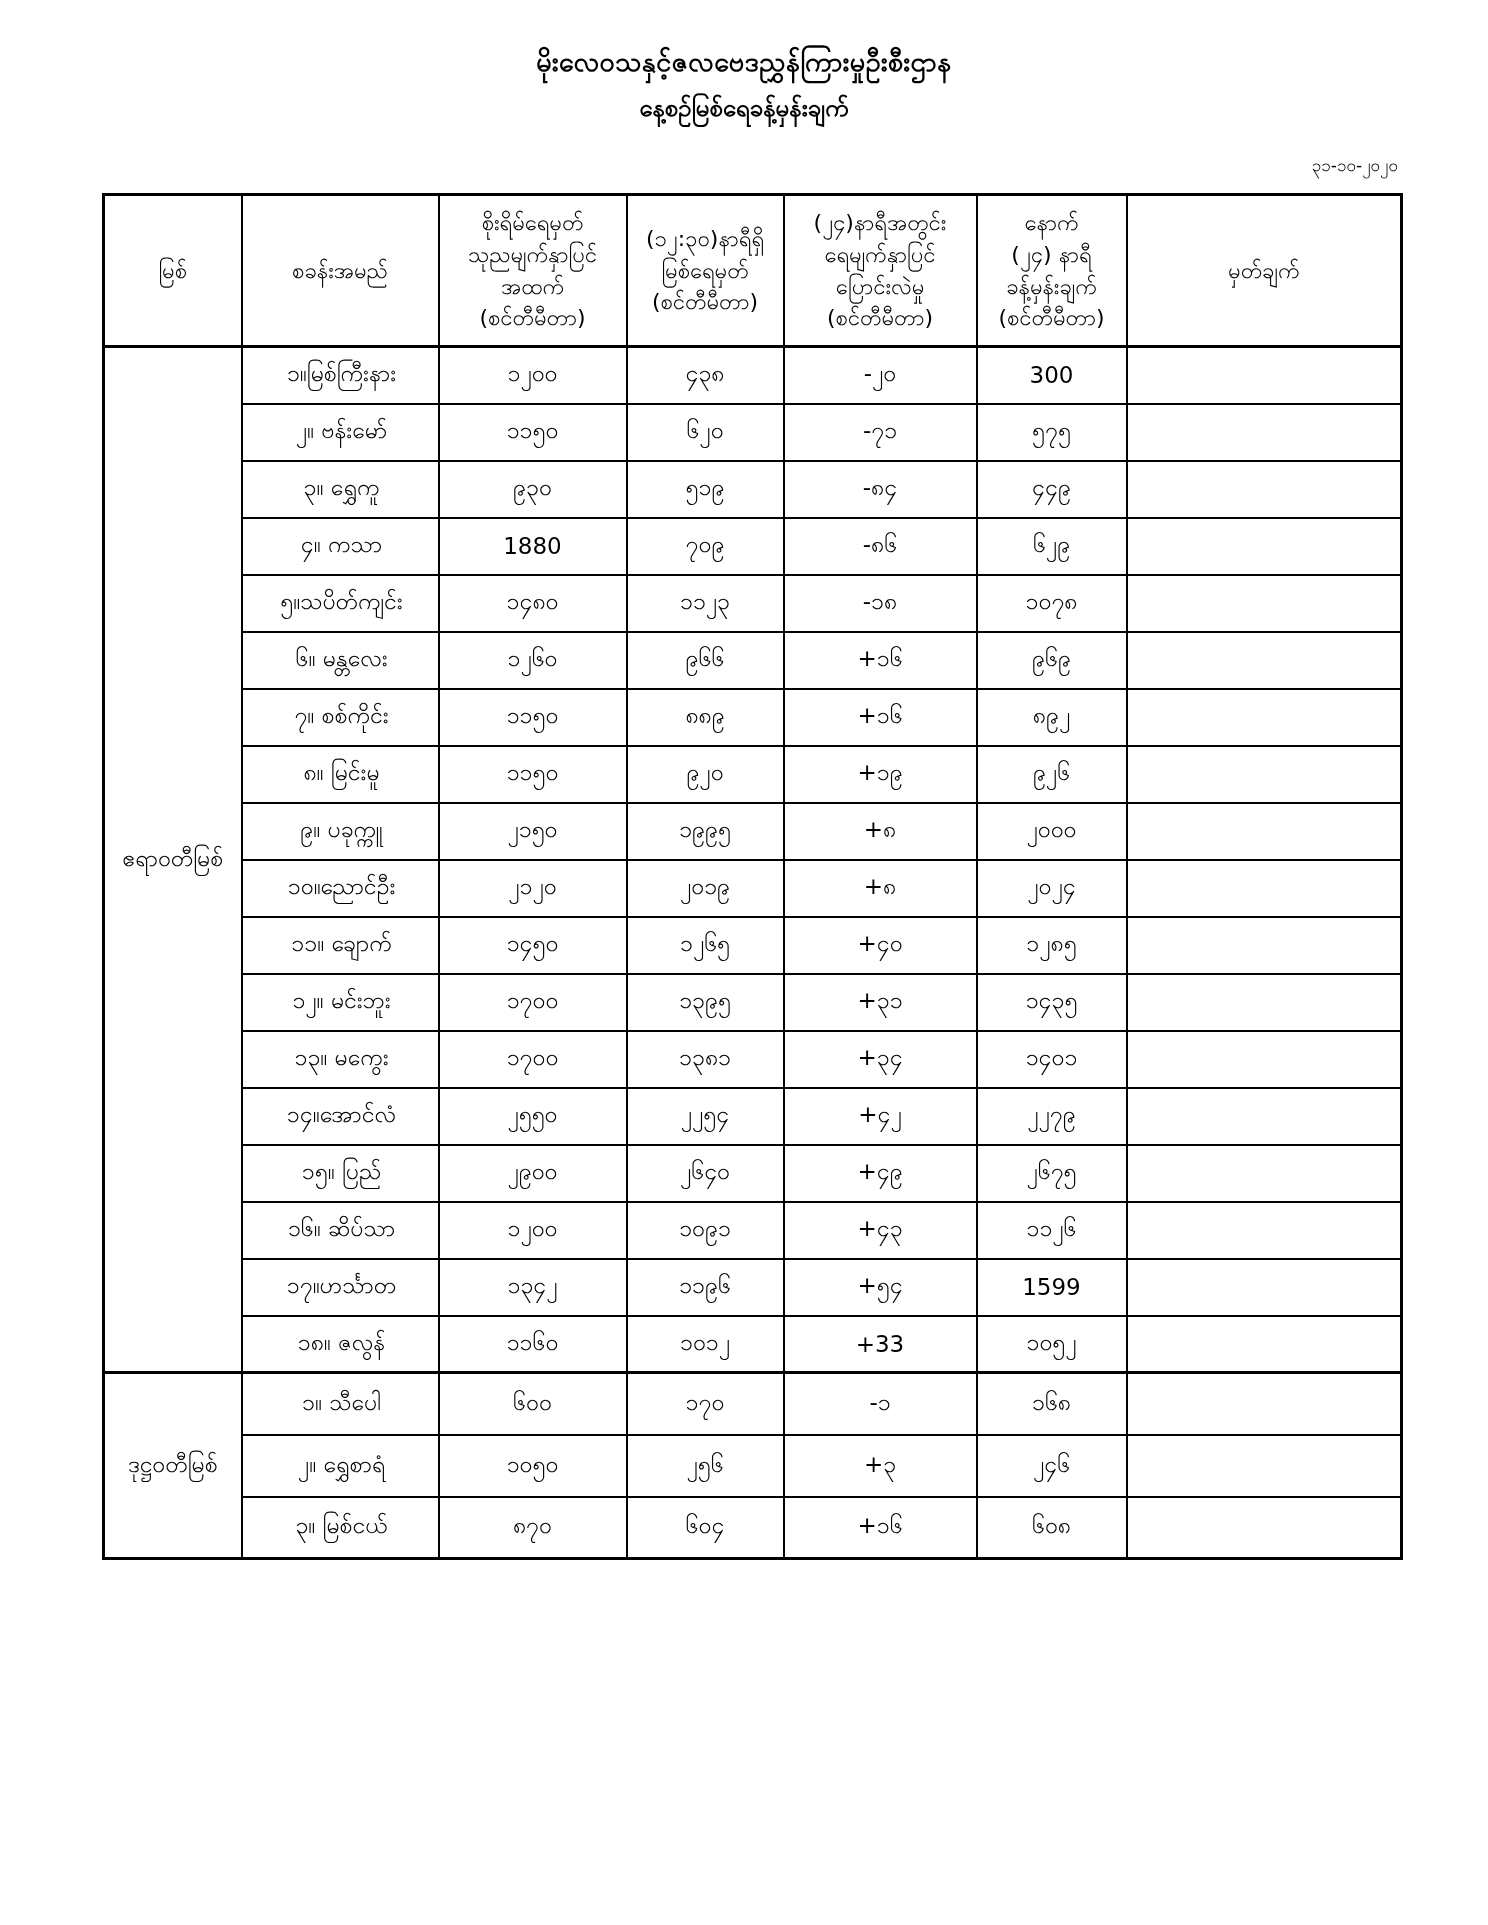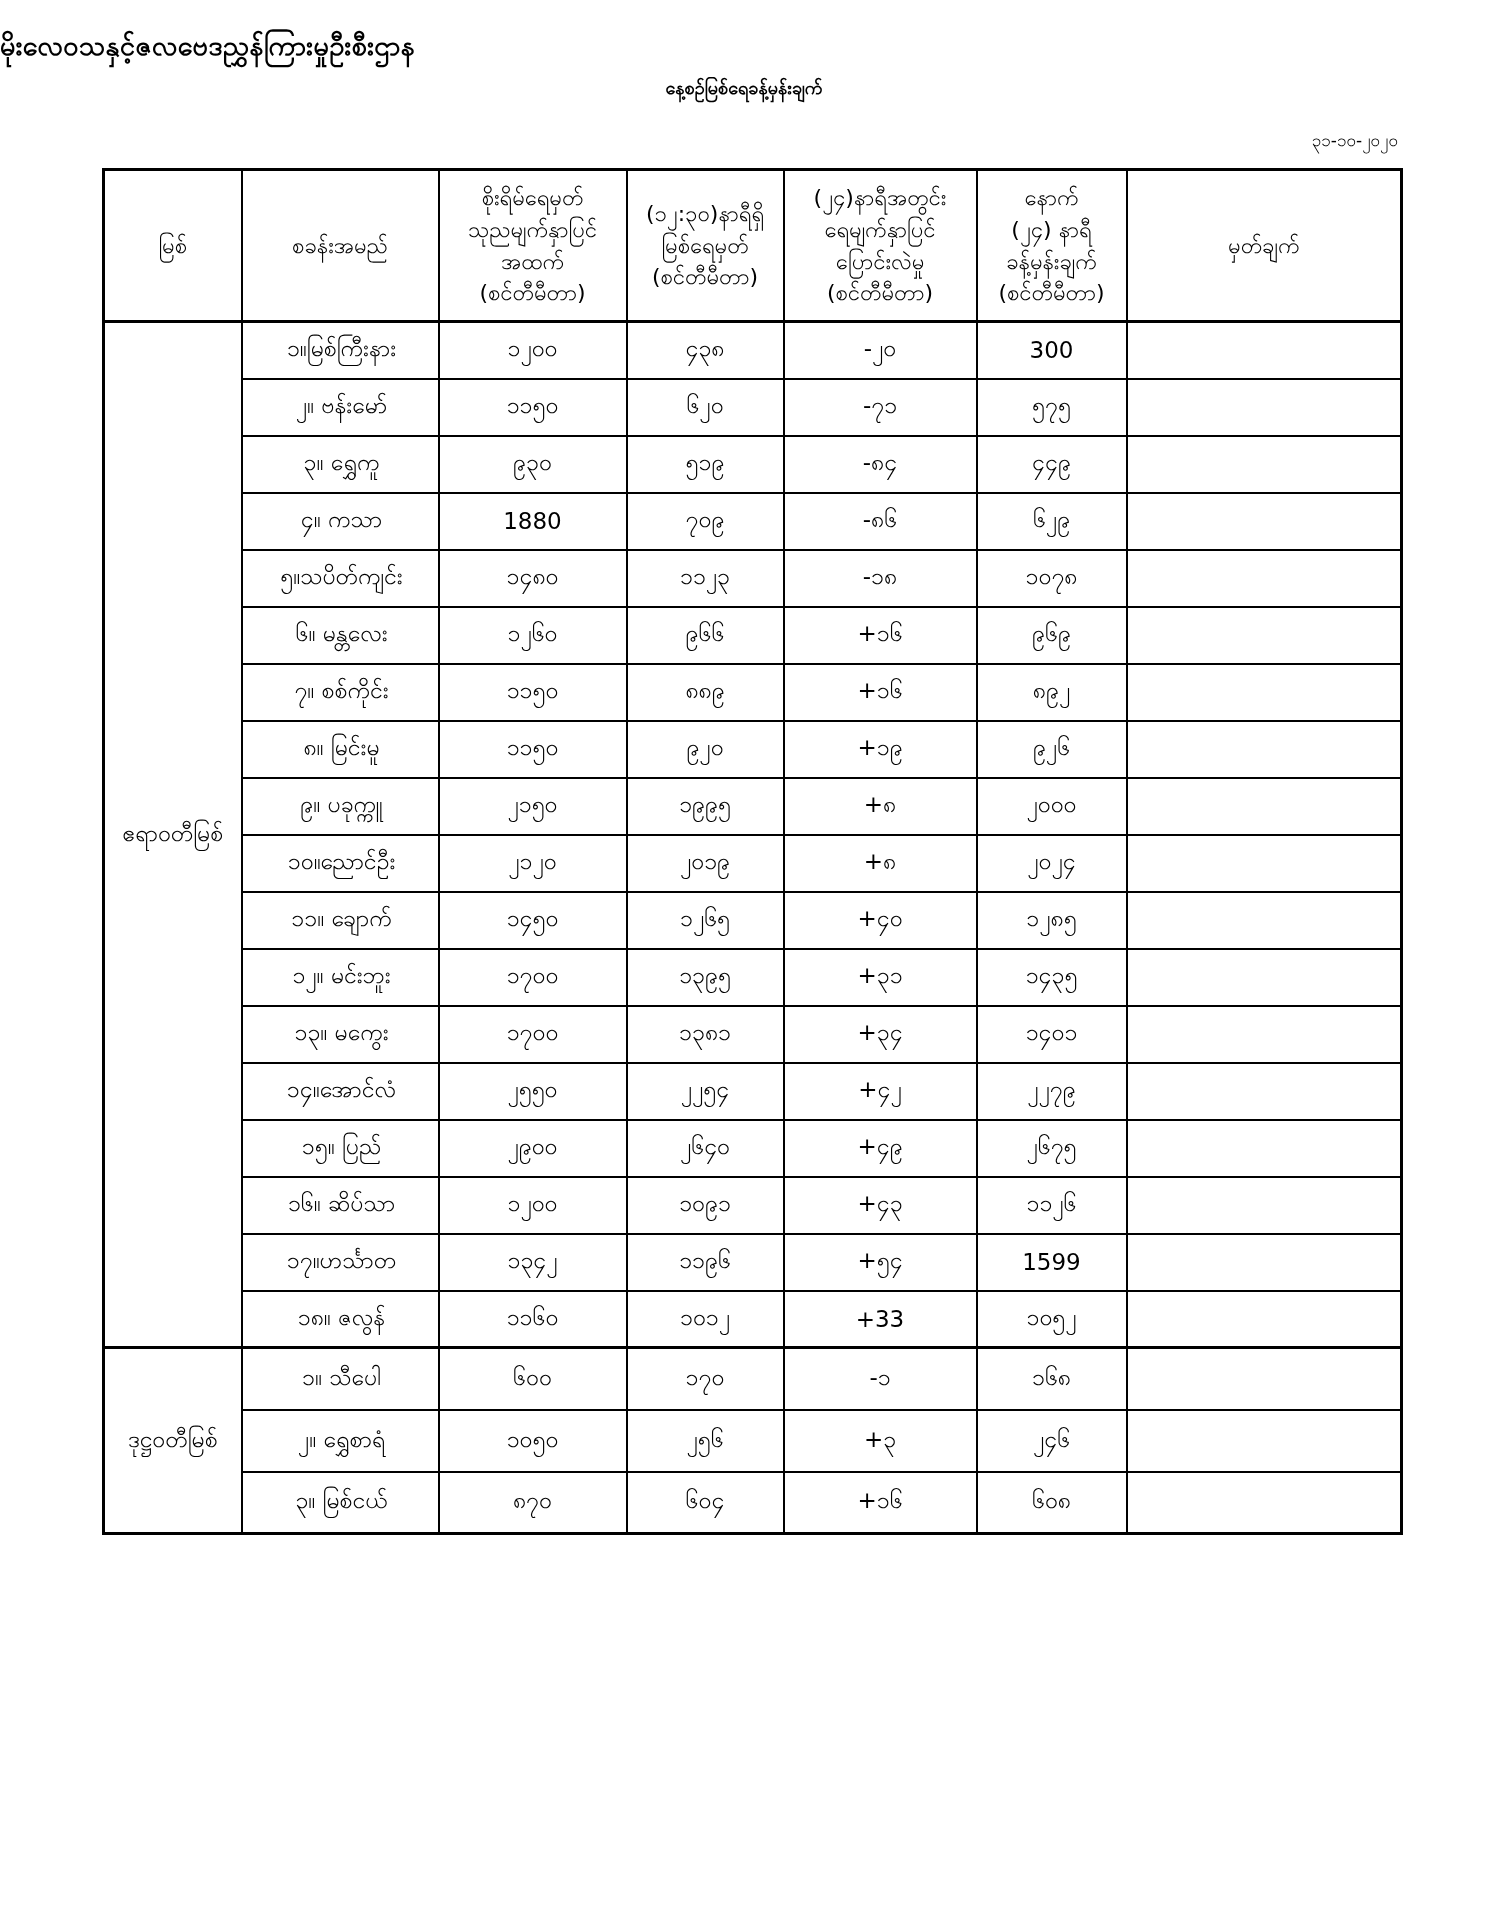--- a/index.html
+++ b/index.html
@@ -6,29 +6,30 @@
     margin: 0;
     padding: 0;
     background: #ffffff;
     color: #000000;
     width: 1488px;
     height: 1925px;
     font-family: "DejaVu Sans", sans-serif;
   }
   .page { position: relative; width: 1488px; height: 1925px; }
   .title-line1 {
-    padding-top: 28px;
+    padding-top: 44px;
+    text-align: center;
     font-size: 27px;
     font-weight: bold;
     letter-spacing: 0.5px;
   }
   .title-line2 {
     margin-top: 8px;
     text-align: center;
-    font-size: 18px;
+    font-size: 24px;
     font-weight: bold;
   }
   .date-line {
     width: 1298px;
     margin: 26px 0 14px 102px;
     text-align: right;
     font-size: 17px;
     padding-right: 2px;
     box-sizing: border-box;
   }

